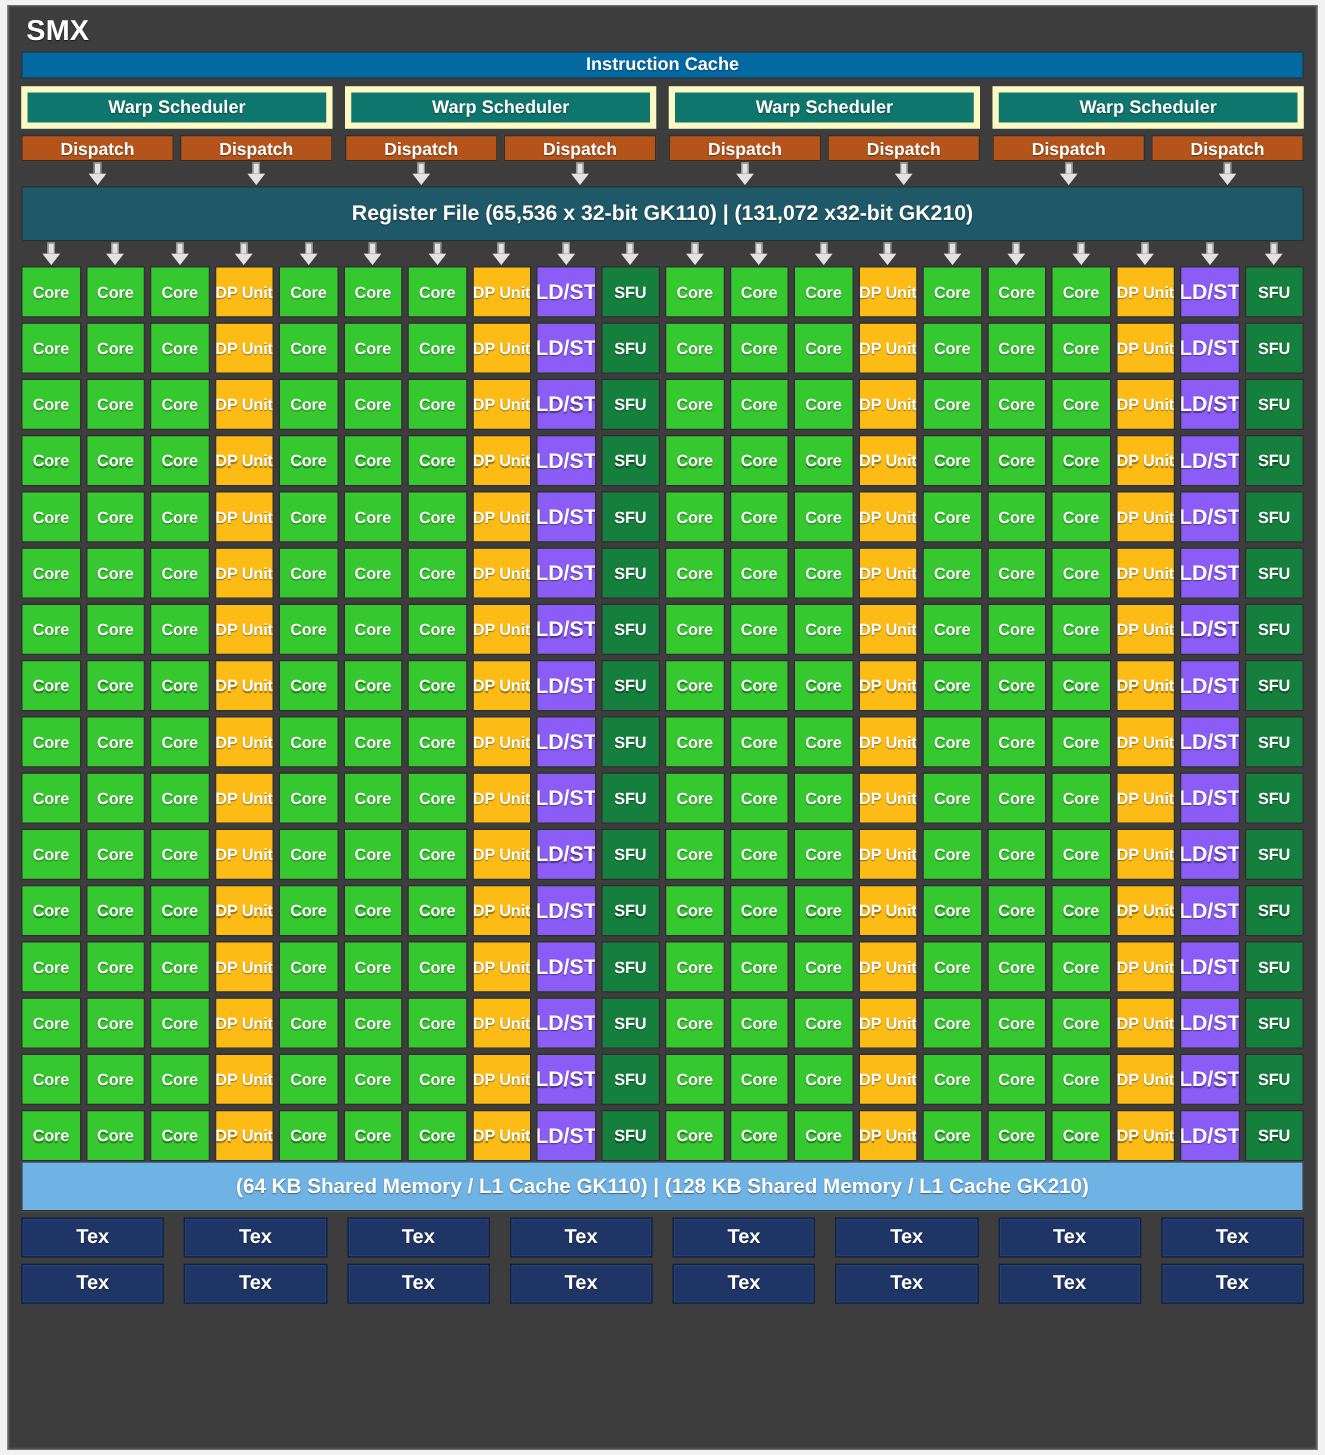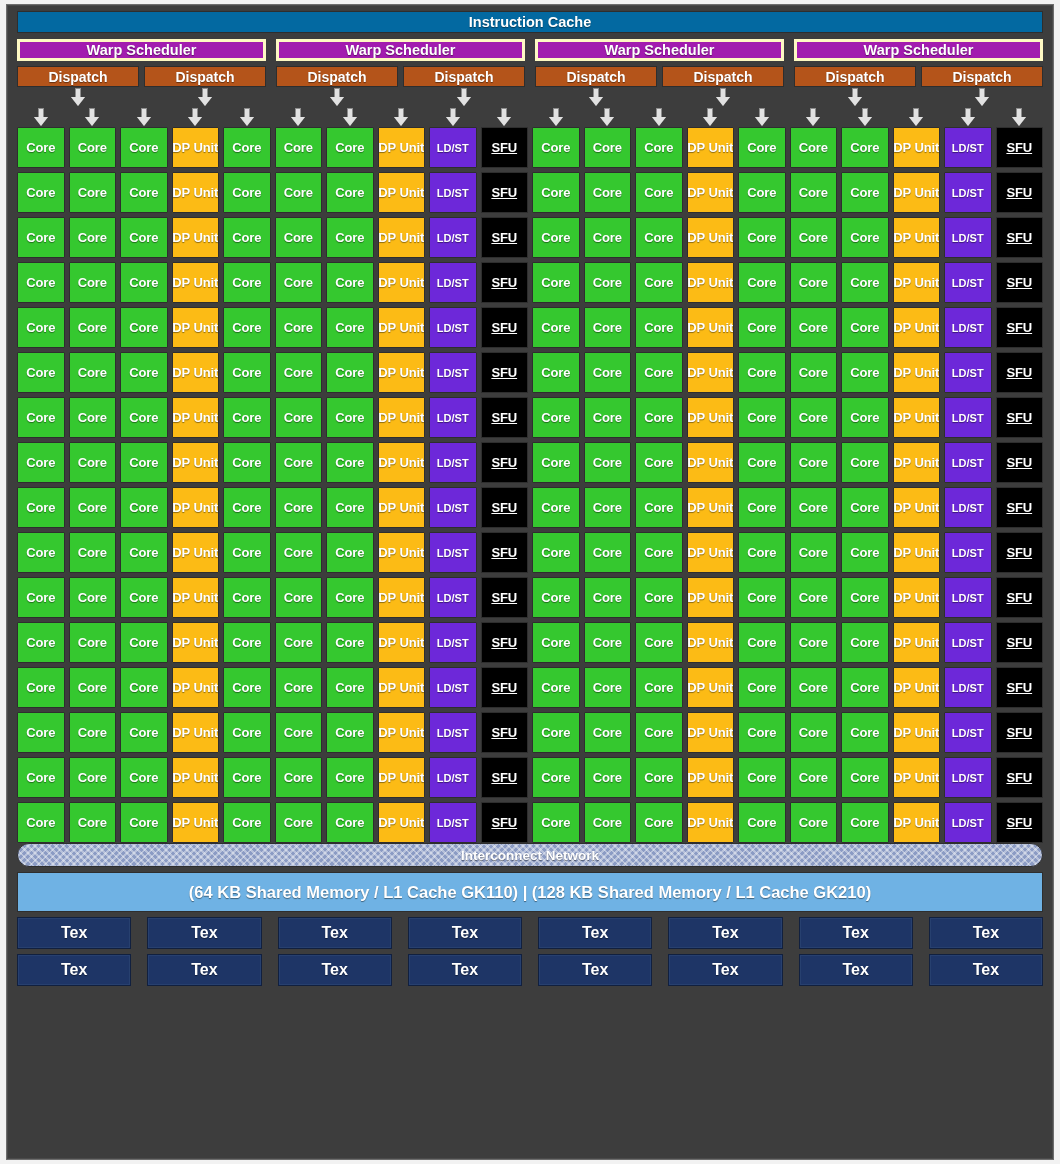--- a/index.html
+++ b/index.html
@@ -71,23 +71,23 @@
   }
 
   
   .sched-row {
     display: flex;
     gap: 10px;
     margin-bottom: 5px;
   }
   .warp-sched {
     flex: 1 1 0;
-    height: 22px;
-    background: #a21caf;
-    border: 3px solid #fef9c3;
+    height: 34px;
+    background: #0f766e;
+    border: 5px solid #fef9c3;
     font-size: 14.5px;
   }
 
   
   .disp-row {
     display: flex;
     gap: 10px;
     margin-bottom: 0px;
   }
   .disp-pair {
@@ -176,22 +176,22 @@
   .cell {
     flex: 1 1 0;
     border: 1px solid #2e2e2e;
     border-radius: 1px;
     font-size: 13px;
     letter-spacing: -0.1px;
   }
   .cell.core  { background: #3dc game; }
   .cell.core  { background: #35c82f; }
   .cell.dp    { background: #fcbb15; color: #ffffff; }
-  .cell.ldst  { background: #6d28d9; font-size: 11px; letter-spacing: 0px; }
-  .cell.sfu   { background: #000000; text-decoration: underline; }
+  .cell.ldst  { background: #8b5cf6; font-size: 17px; letter-spacing: 0px; }
+  .cell.sfu   { background: #15803d; }
 
   
   .interconnect {
     height: 24px;
     margin-bottom: 5px;
     border-radius: 12px;
     border: 1px solid #2e2e2e;
     font-size: 13.5px;
     background-color: #8b9bc4;
     background-image:
@@ -226,20 +226,21 @@
     box-shadow: inset 0 0 0 1px #27406f;
     font-size: 16px;
   }
 </style>
 </head>
 <body>
 
 <div id="smx-root">
   <div class="smx-panel">
 
+    <div class="smx-title">SMX</div>
 
     <div class="blk icache">Instruction Cache</div>
 
     <div class="sched-row" id="sched-row">
         <div class="blk warp-sched">Warp Scheduler</div>
         <div class="blk warp-sched">Warp Scheduler</div>
         <div class="blk warp-sched">Warp Scheduler</div>
         <div class="blk warp-sched">Warp Scheduler</div>
       </div>
 
@@ -314,20 +315,21 @@
           </div>
           <div class="arrow-slot">
             <span class="arrow">
               <span class="shaft"></span>
               <span class="head"></span>
             </span>
           </div>
         </div>
       </div>
 
+    <div class="blk regfile">Register File (65,536 x 32-bit GK110) | (131,072 x32-bit GK210)</div>
 
     <div class="grid-arrows" id="grid-arrow-row">
         <div class="arrow-slot">
           <span class="arrow">
             <span class="shaft"></span>
             <span class="head"></span>
           </span>
         </div>
         <div class="arrow-slot">
           <span class="arrow">
@@ -793,21 +795,20 @@
           <div class="blk cell dp">DP Unit</div>
           <div class="blk cell core">Core</div>
           <div class="blk cell core">Core</div>
           <div class="blk cell core">Core</div>
           <div class="blk cell dp">DP Unit</div>
           <div class="blk cell ldst">LD/ST</div>
           <div class="blk cell sfu">SFU</div>
         </div>
       </div>
 
-    <div class="blk interconnect">Interconnect Network</div>
 
     <div class="blk shared-mem">(64 KB Shared Memory / L1 Cache GK110) | (128 KB Shared Memory / L1 Cache GK210)</div>
 
 
     <div class="tex-grid" id="tex-grid">
         <div class="tex-row">
           <div class="blk tex">Tex</div>
           <div class="blk tex">Tex</div>
           <div class="blk tex">Tex</div>
           <div class="blk tex">Tex</div>

